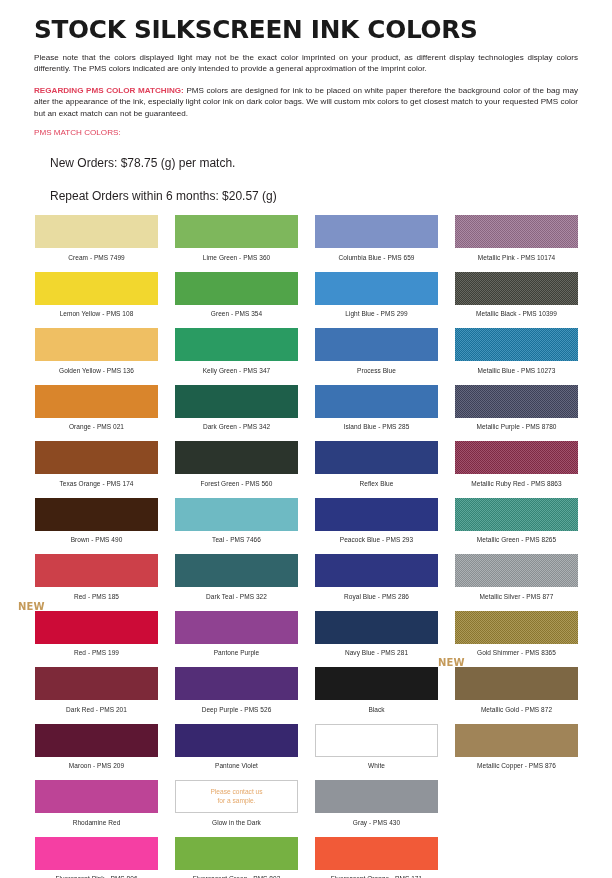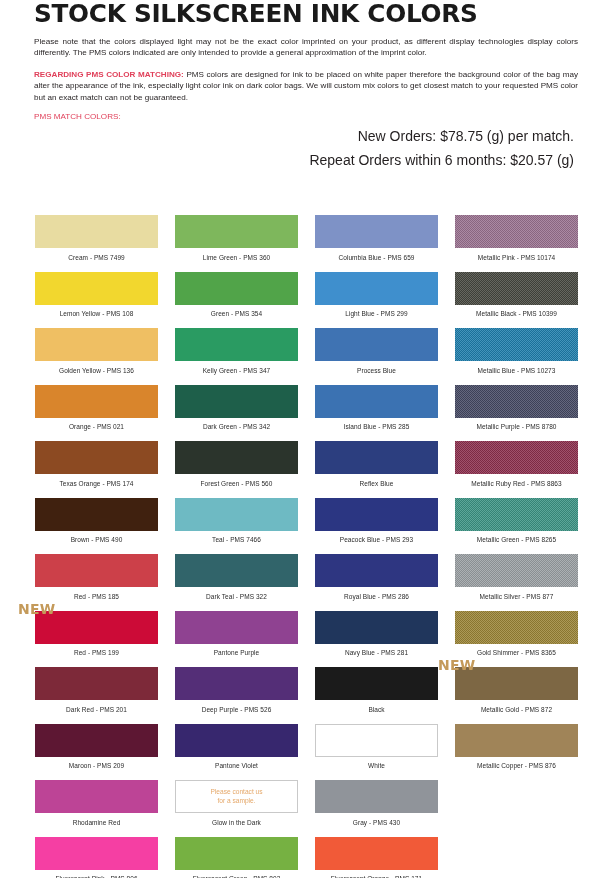--- a/index.html
+++ b/index.html
@@ -19,21 +19,21 @@
 
   .page {
     position: relative;
     width: 612px;
     height: 878px;
     padding: 0;
   }
 
   
   .header {
-    padding: 0 34px 0 34px;
+    padding: 16px 34px 0 34px;
   }
   .doc-title {
     font-family: "DejaVu Sans", sans-serif;
     font-size: 25.5px;
     font-weight: bold;
     letter-spacing: -0.3px;
     line-height: 1.05;
     margin: 0 0 9px 0;
     color: #1a1a1a;
     text-transform: uppercase;
@@ -57,25 +57,24 @@
   .charge-block {
     margin-top: -2px;
   }
   .charge-title {
     font-size: 8.1px;
     color: #e0405a;
     line-height: 1.42;
     margin: 0;
   }
   .charge-line {
-    font-size: 14px;
+    font-size: 12px;
     line-height: 1.42;
-    margin: 4px;
+    margin: 16px;
     color: #231f20;
-    text-align: right;
   }
 
   
   .grid {
     position: absolute;
     left: 35px;
     top: 215px;
     width: 544px;
   }
 
@@ -136,21 +135,21 @@
     color: #2b2b2b;
     letter-spacing: 0.05px;
     white-space: nowrap;
   }
 
   .new-badge {
     position: absolute;
     left: -17px;
     top: -10px;
     font-family: "DejaVu Sans", sans-serif;
-    font-size: 14px;
+    font-size: 10px;
     font-weight: bold;
     color: #c49a5a;
     letter-spacing: 0.2px;
     z-index: 5;
   }
 </style>
 </head>
 <body>
 
 <div class="page">

